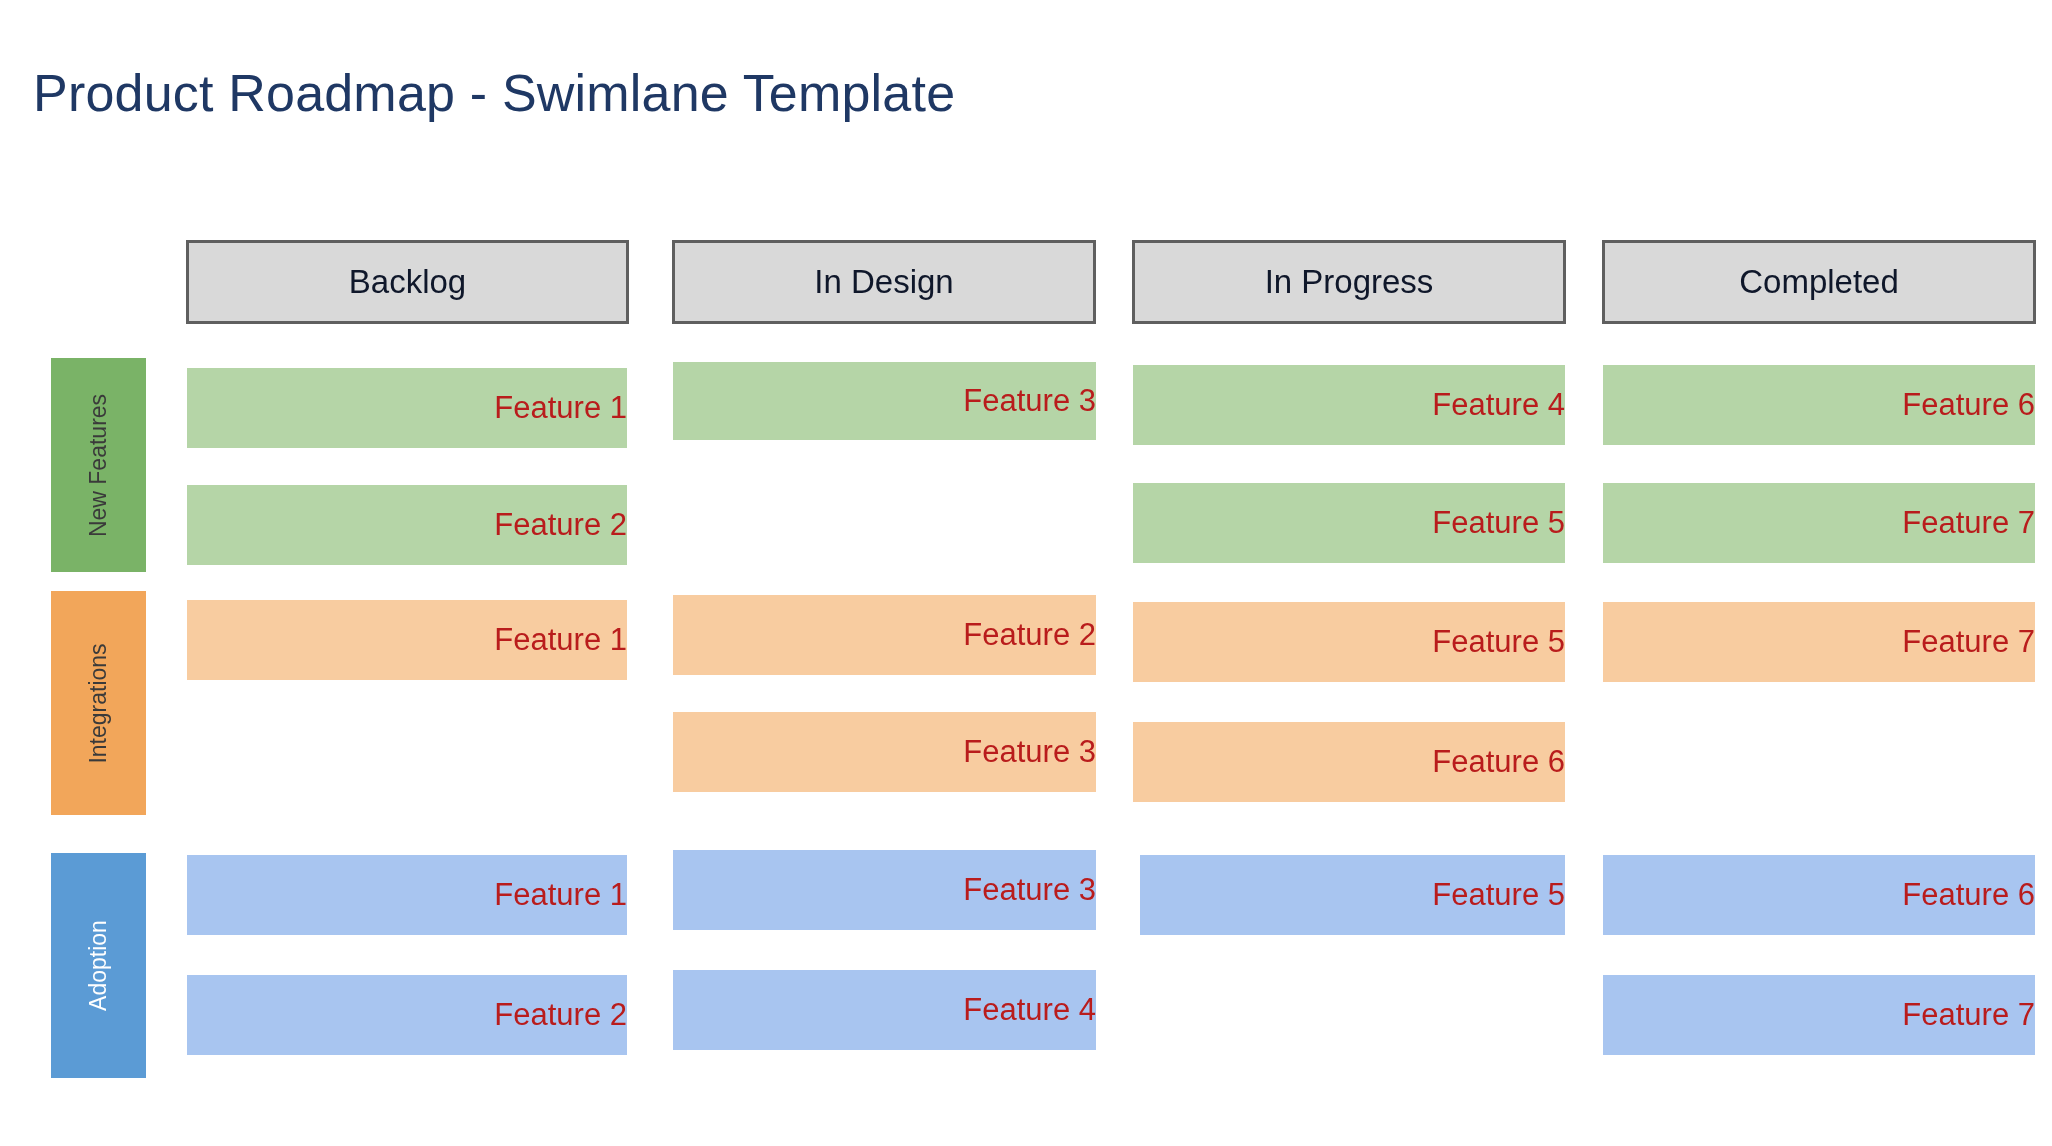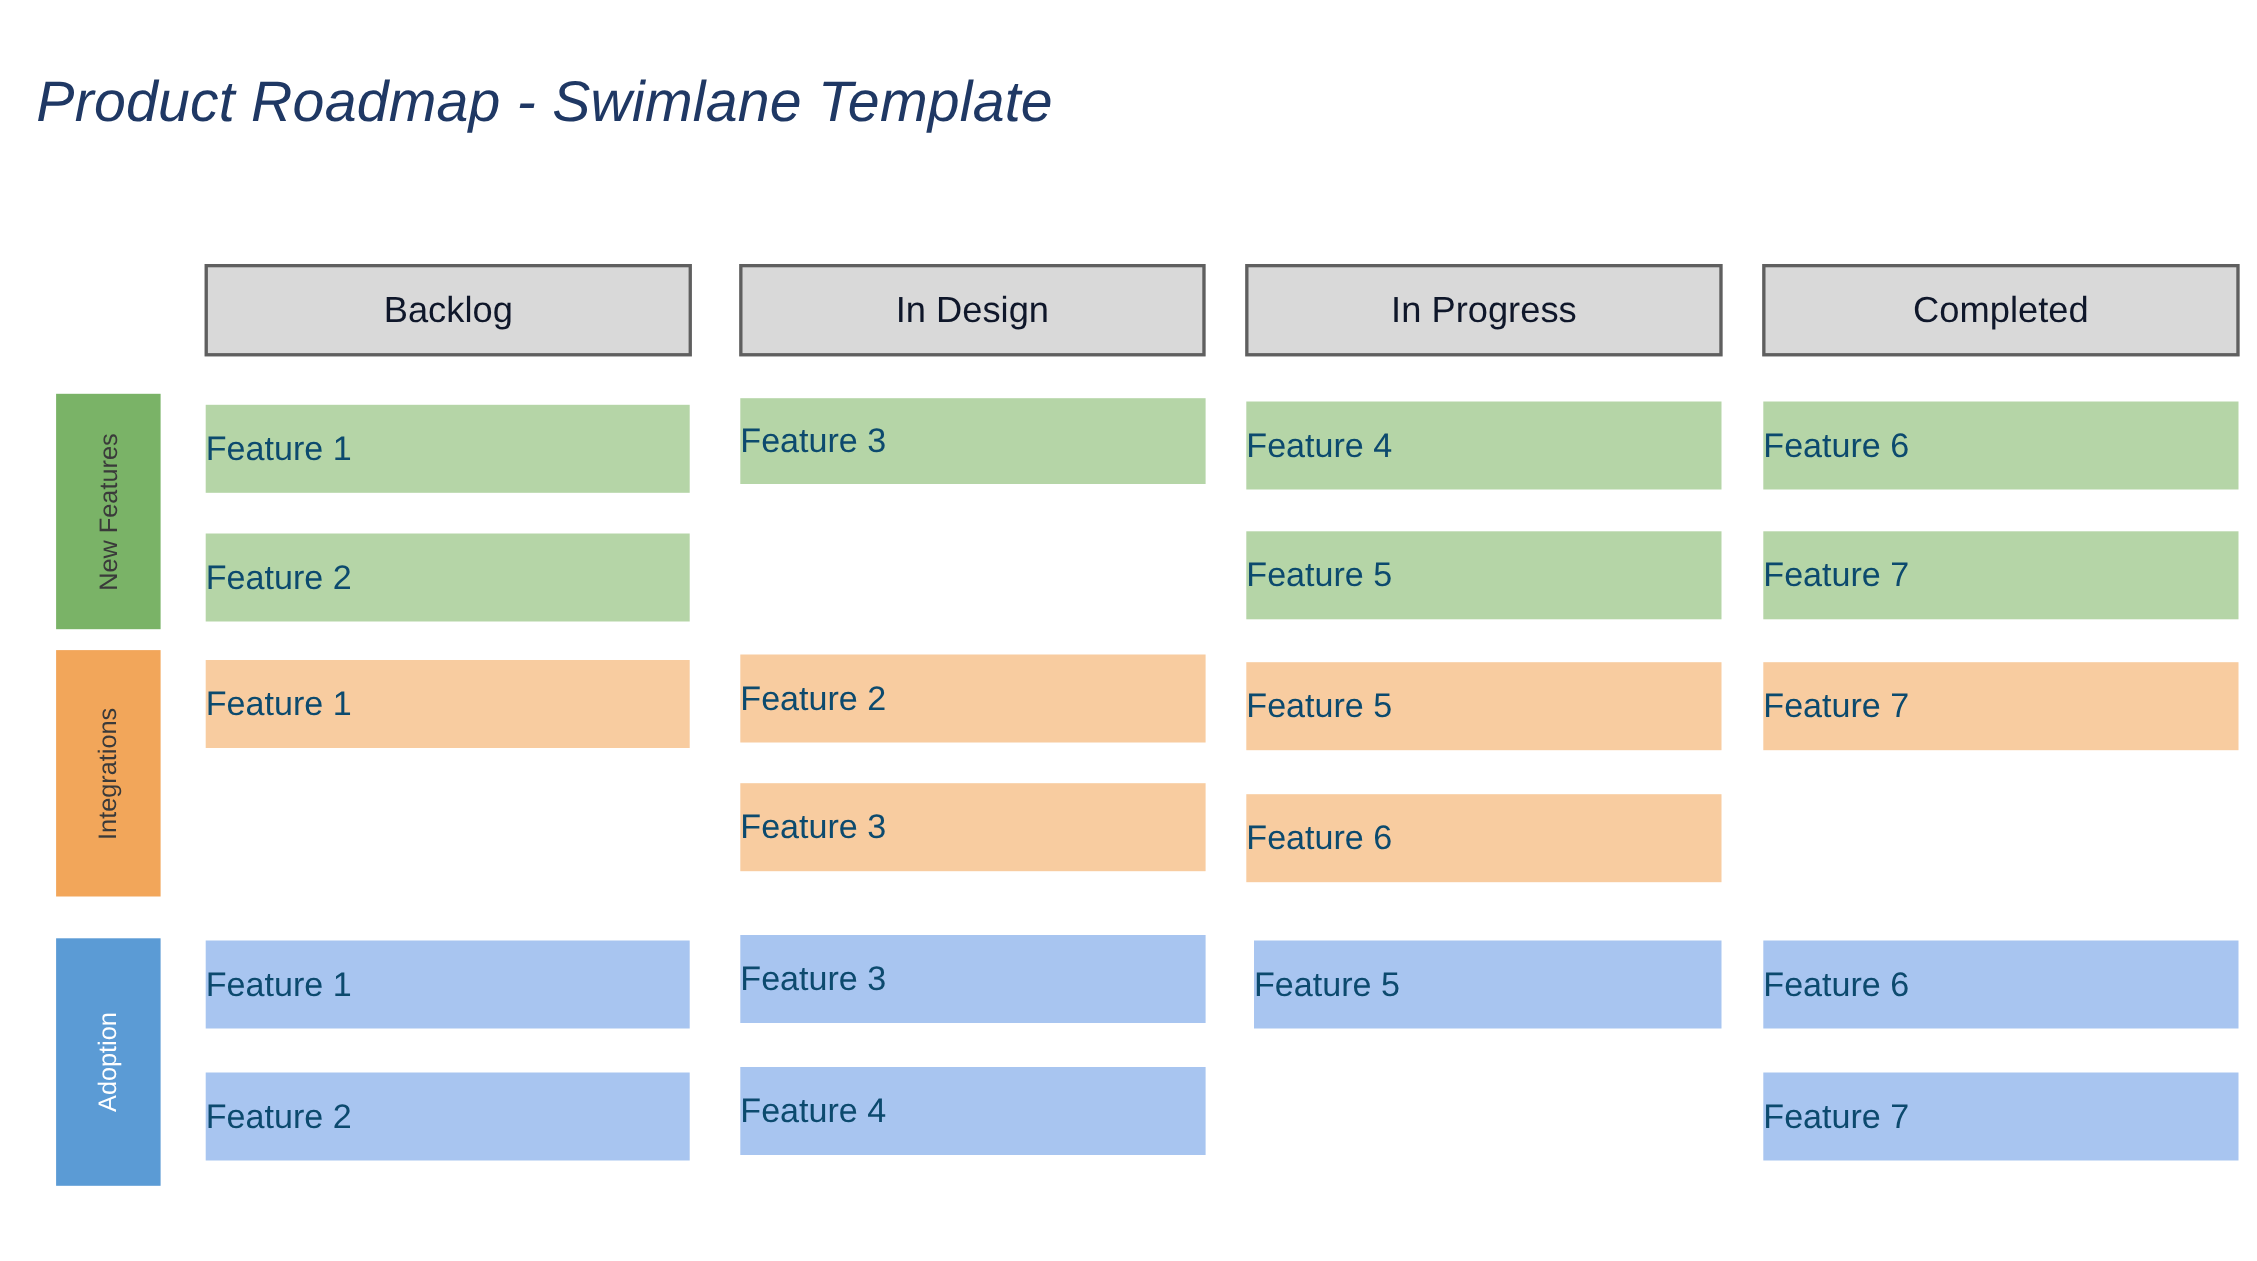--- a/index.html
+++ b/index.html
@@ -26,21 +26,20 @@
   
   #page-title {
     position: absolute;
     left: 33px;
     top: 62px;
     font-size: 52px;
     line-height: 62px;
     color: #1F3864;
     white-space: nowrap;
     letter-spacing: 0.2px;
-    font-style: italic;
   }
 
   
   .col-header {
     position: absolute;
     height: 84px;
     background: #D9D9D9;
     border: 3px solid #5F5F5F;
     box-sizing: border-box;
     display: flex;
@@ -71,23 +70,23 @@
   .lane-blue   { background: #5B9BD5; }
   .lane-green  .lane-label,
   .lane-orange .lane-label { color: #3A3A3A; }
   .lane-blue   .lane-label { color: #FFFFFF; }
 
   
   .card {
     position: absolute;
     display: flex;
     align-items: center;
-    justify-content: flex-start;
+    justify-content: flex-end;
     font-size: 31px;
-    color: #0c4a6e;
+    color: #b91c1c;
     white-space: nowrap;
     box-sizing: border-box;
   }
   .card-green  { background: #B5D5A7; }
   .card-orange { background: #F8CCA0; }
   .card-blue   { background: #A8C5F0; }
 </style>
 </head>
 <body>
 

